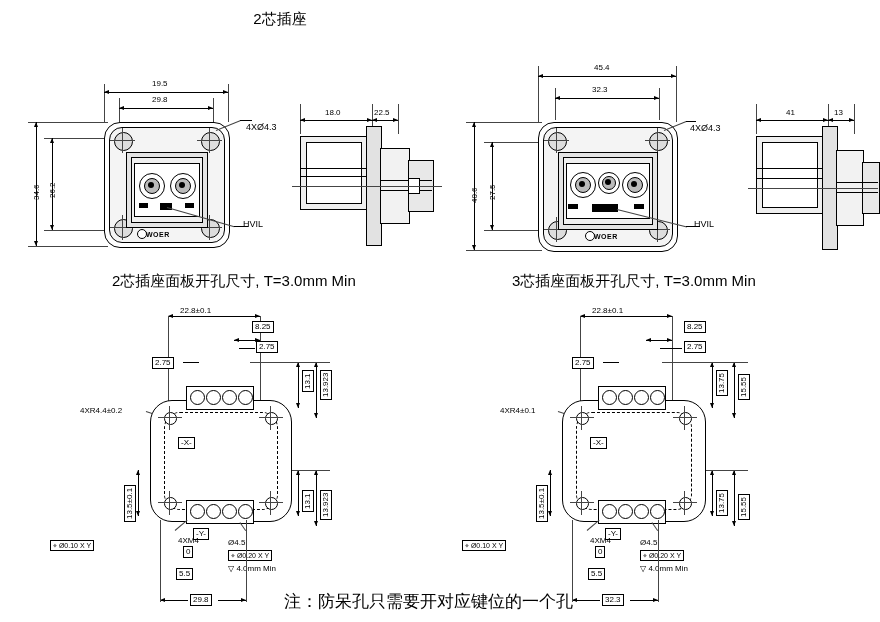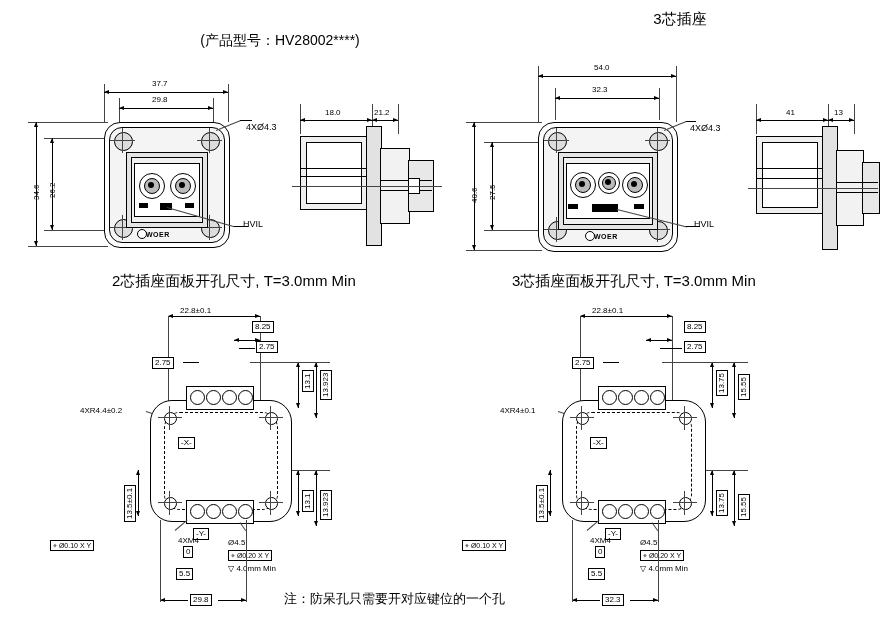--- a/index.html
+++ b/index.html
@@ -3,21 +3,21 @@
 <meta charset="utf-8">
 <style>
   html,body{margin:0;padding:0;background:#ffffff;}
   body{width:880px;height:622px;position:relative;overflow:hidden;
        font-family:"Liberation Sans","DejaVu Sans",sans-serif;color:#000;}
   .page{position:relative;width:880px;height:622px;}
 
   .ttl{position:absolute;text-align:center;font-size:15px;line-height:21px;white-space:nowrap;}
   .sub{position:absolute;text-align:center;font-size:14px;line-height:20px;white-space:nowrap;}
   .sect{position:absolute;font-size:15px;white-space:nowrap;}
-  .note{position:absolute;font-size:13px;white-space:nowrap;text-align:right;}
+  .note{position:absolute;font-size:17px;white-space:nowrap;text-align:right;}
 
   
   .dim{position:absolute;font-size:8px;line-height:9px;white-space:nowrap;letter-spacing:0px;}
   .dim.v{transform-origin:0 0;}
   .box{position:absolute;font-size:8px;line-height:10px;border:1px solid #000;background:#fff;
        padding:0 2px;white-space:nowrap;}
   .box.v{transform-origin:0 0;}
 
   
   .ln{position:absolute;background:#000;}
@@ -38,31 +38,30 @@
 
   .logo{position:absolute;font-size:7px;font-weight:bold;letter-spacing:.5px;}
   .fcf{position:absolute;font-size:7px;line-height:9px;border:1px solid #000;background:#fff;
        padding:0 2px;white-space:nowrap;}
 </style>
 </head>
 <body>
 
 <div class="page">
 
-  <div class="sub" style="left:120px;top:30px;width:320px;">(产品型号：HV28002****)</div>
-  <div class="ttl" style="left:520px;top:8px;width:320px;">3芯插座</div>
+  <div class="ttl" style="left:120px;top:8px;width:320px;">2芯插座</div>
 
   <div>
 
     <div class="ln vl thin" style="left:104px;top:84px;height:38px;"></div>
     <div class="ln vl thin" style="left:228px;top:84px;height:38px;"></div>
     <div class="ln hl" style="left:104px;top:92px;width:124px;"></div>
     <div class="arrow ar-l" style="left:104px;top:89.5px;"></div>
     <div class="arrow ar-r" style="left:223px;top:89.5px;"></div>
-    <div class="dim" style="left:152px;top:79px;">37.7</div>
+    <div class="dim" style="left:152px;top:79px;">19.5</div>
 
     <div class="ln vl thin" style="left:119px;top:98px;height:30px;"></div>
     <div class="ln vl thin" style="left:213px;top:98px;height:30px;"></div>
     <div class="ln hl" style="left:119px;top:108px;width:94px;"></div>
     <div class="arrow ar-l" style="left:119px;top:105.5px;"></div>
     <div class="arrow ar-r" style="left:208px;top:105.5px;"></div>
     <div class="dim" style="left:152px;top:95px;">29.8</div>
 
     <div class="ln hl thin" style="left:28px;top:122px;width:80px;"></div>
     <div class="ln hl thin" style="left:28px;top:246px;width:80px;"></div>
@@ -126,42 +125,42 @@
     <div class="ln vl thin" style="left:300px;top:104px;height:30px;"></div>
     <div class="ln vl thin" style="left:372px;top:104px;height:30px;"></div>
     <div class="ln vl thin" style="left:398px;top:104px;height:30px;"></div>
     <div class="ln hl" style="left:300px;top:120px;width:72px;"></div>
     <div class="arrow ar-l" style="left:300px;top:117.5px;"></div>
     <div class="arrow ar-r" style="left:367px;top:117.5px;"></div>
     <div class="dim" style="left:325px;top:108px;">18.0</div>
     <div class="ln hl" style="left:372px;top:120px;width:26px;"></div>
     <div class="arrow ar-l" style="left:372px;top:117.5px;"></div>
     <div class="arrow ar-r" style="left:393px;top:117.5px;"></div>
-    <div class="dim" style="left:374px;top:108px;">21.2</div>
+    <div class="dim" style="left:374px;top:108px;">22.5</div>
 
     <div class="rect" style="left:300px;top:136px;width:66px;height:72px;background:#efefef;"></div>
     <div class="rect" style="left:306px;top:142px;width:54px;height:60px;background:#fff;"></div>
     <div class="ln hl" style="left:300px;top:168px;width:66px;"></div>
     <div class="ln hl" style="left:300px;top:176px;width:66px;"></div>
     <div class="rect" style="left:366px;top:126px;width:14px;height:118px;background:#e2e2e2;"></div>
     <div class="rect" style="left:380px;top:148px;width:28px;height:74px;background:#f2f2f2;"></div>
     <div class="rect" style="left:408px;top:160px;width:24px;height:50px;background:#e8e8e8;"></div>
     <div class="ln hl" style="left:380px;top:180px;width:52px;"></div>
     <div class="ln hl" style="left:380px;top:190px;width:52px;"></div>
     <div class="rect" style="left:408px;top:178px;width:10px;height:14px;background:#fff;"></div>
     <div class="ln hl thin" style="left:292px;top:186px;width:150px;"></div>
   </div>
 
   <div>
     <div class="ln vl thin" style="left:538px;top:66px;height:56px;"></div>
     <div class="ln vl thin" style="left:676px;top:66px;height:56px;"></div>
     <div class="ln hl" style="left:538px;top:76px;width:138px;"></div>
     <div class="arrow ar-l" style="left:538px;top:73.5px;"></div>
     <div class="arrow ar-r" style="left:671px;top:73.5px;"></div>
-    <div class="dim" style="left:594px;top:63px;">54.0</div>
+    <div class="dim" style="left:594px;top:63px;">45.4</div>
 
     <div class="ln vl thin" style="left:555px;top:88px;height:32px;"></div>
     <div class="ln vl thin" style="left:659px;top:88px;height:32px;"></div>
     <div class="ln hl" style="left:555px;top:98px;width:104px;"></div>
     <div class="arrow ar-l" style="left:555px;top:95.5px;"></div>
     <div class="arrow ar-r" style="left:654px;top:95.5px;"></div>
     <div class="dim" style="left:592px;top:85px;">32.3</div>
 
     <div class="ln hl thin" style="left:466px;top:122px;width:76px;"></div>
     <div class="ln hl thin" style="left:466px;top:250px;width:76px;"></div>

